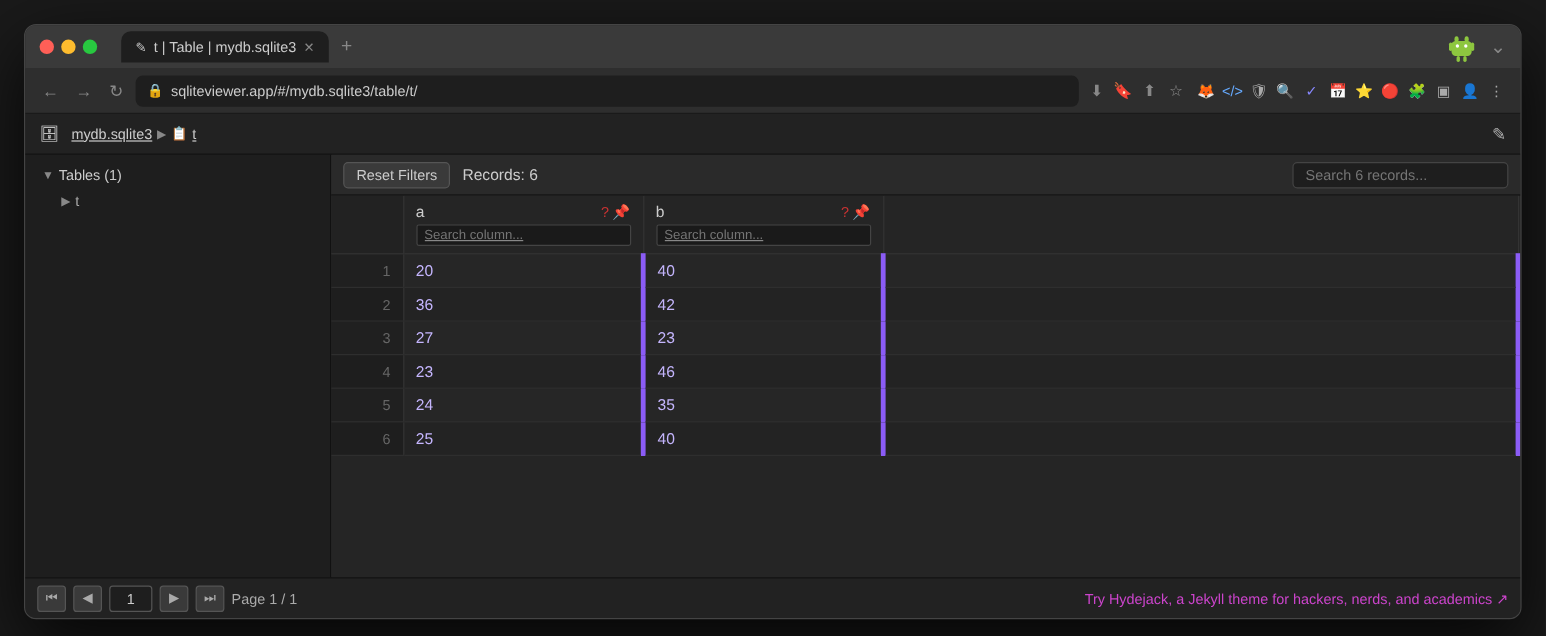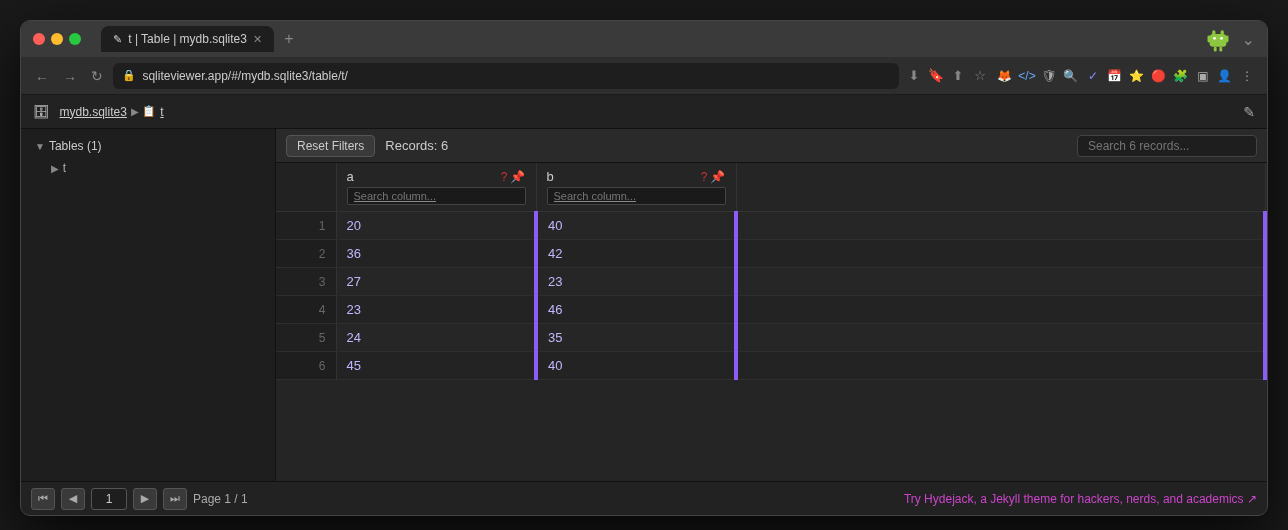--- a/index.html
+++ b/index.html
@@ -598,21 +598,21 @@
     <td class="empty-col"></td>
   </tr>
               <tr>
     <td class="td-rownum">5</td>
     <td>24</td>
     <td>35</td>
     <td class="empty-col"></td>
   </tr>
               <tr>
     <td class="td-rownum">6</td>
-    <td>45</td>
+    <td>25</td>
     <td>40</td>
     <td class="empty-col"></td>
   </tr>
             </tbody>
         </table>
       </div>
     </div>
   </div>
 
   <div class="footer">

